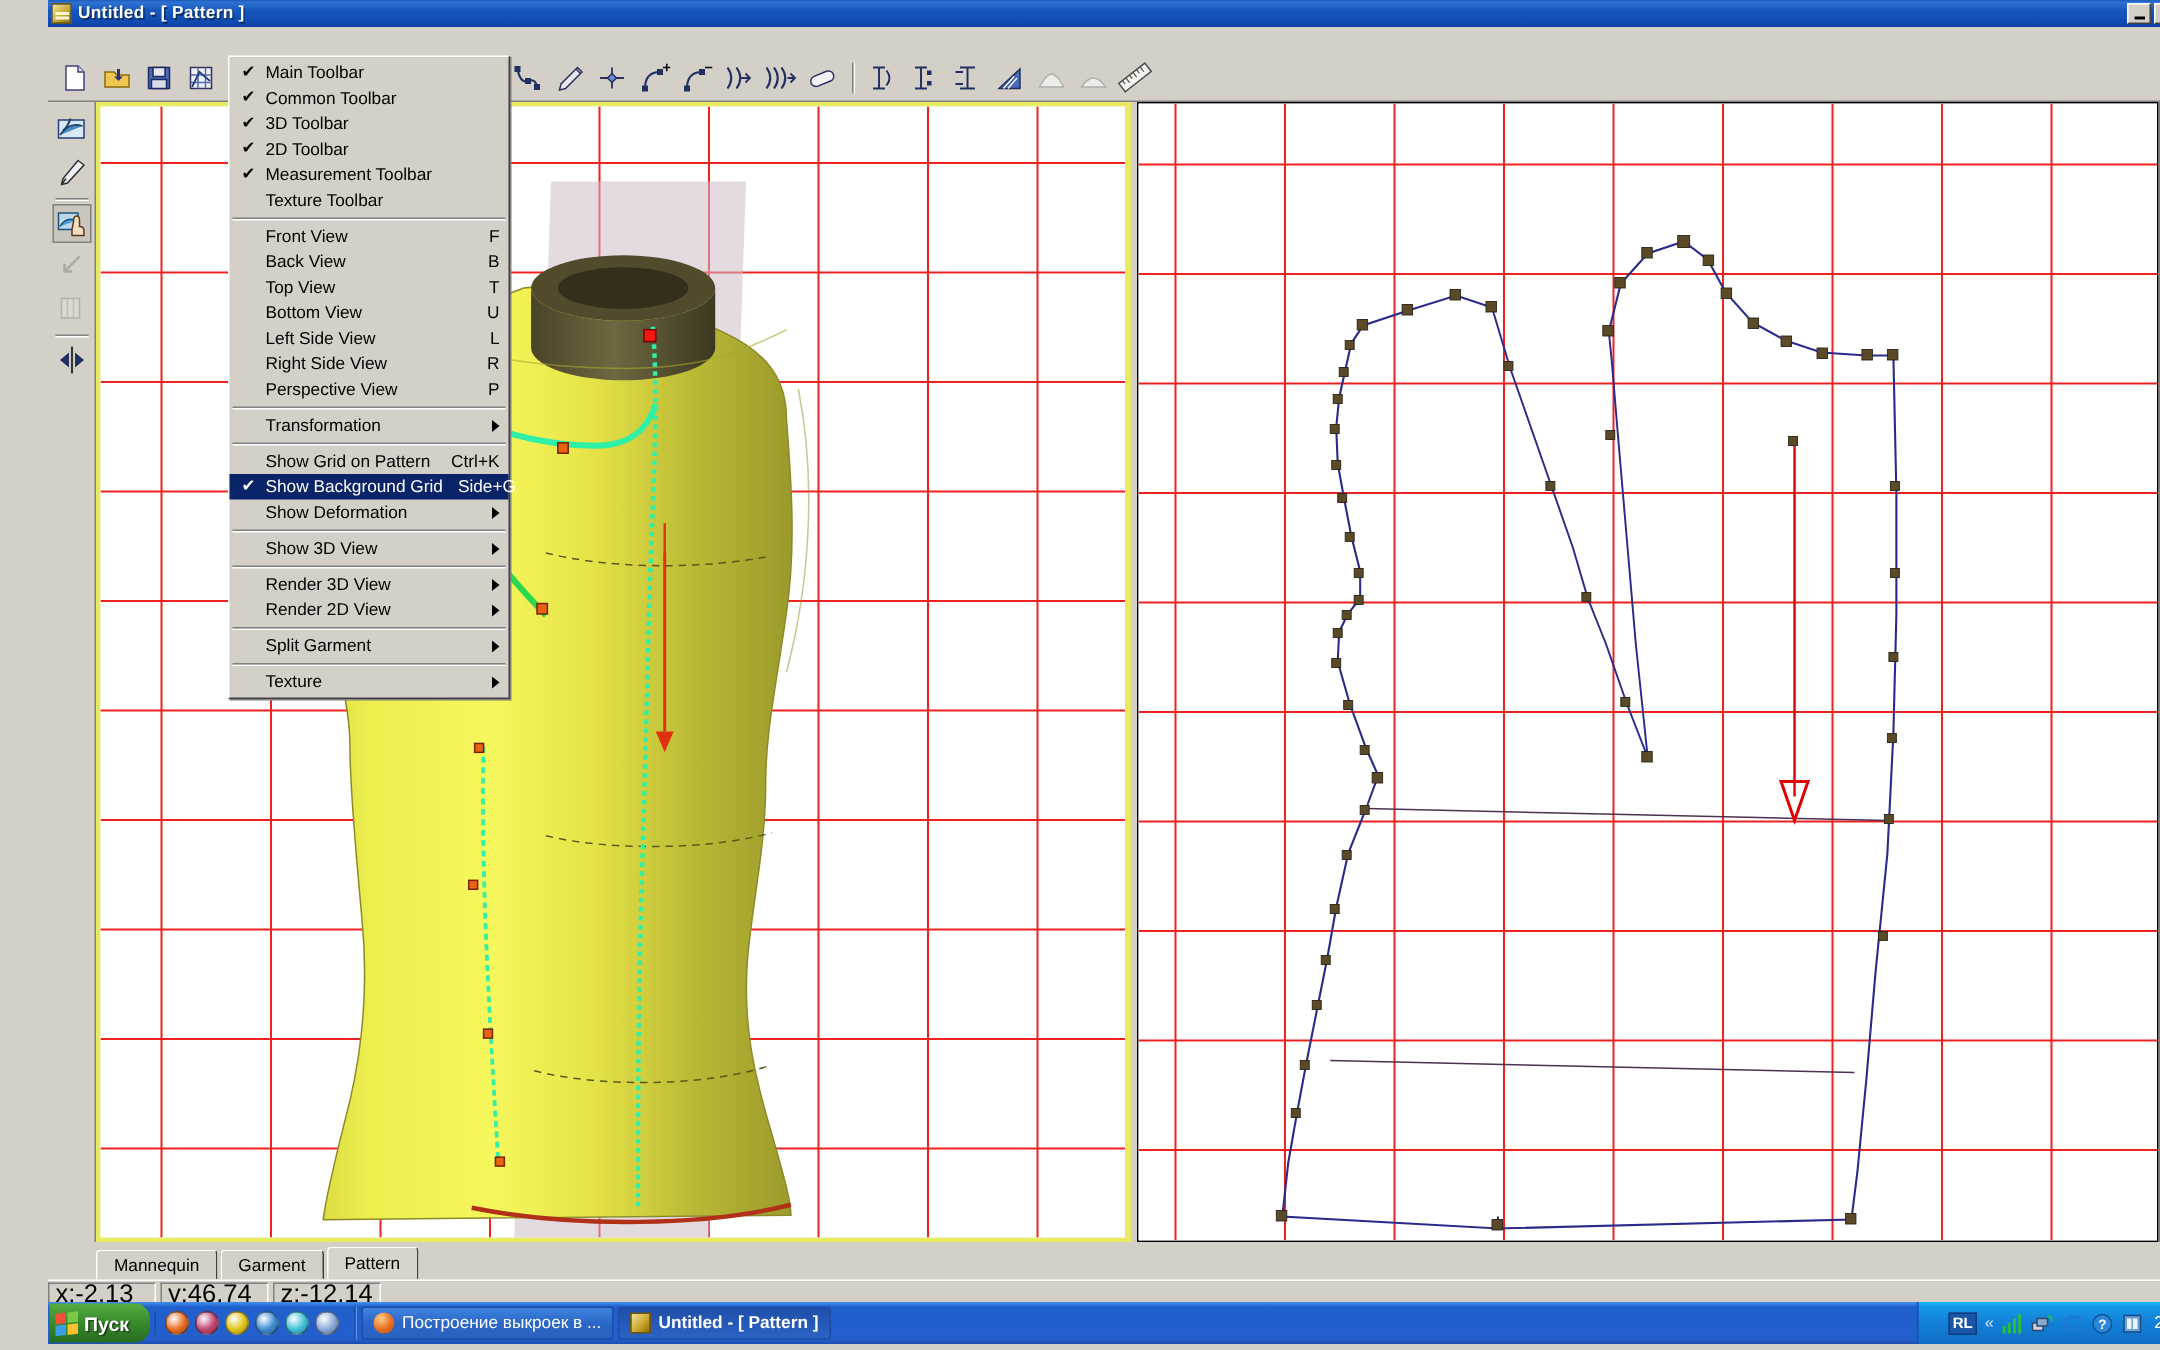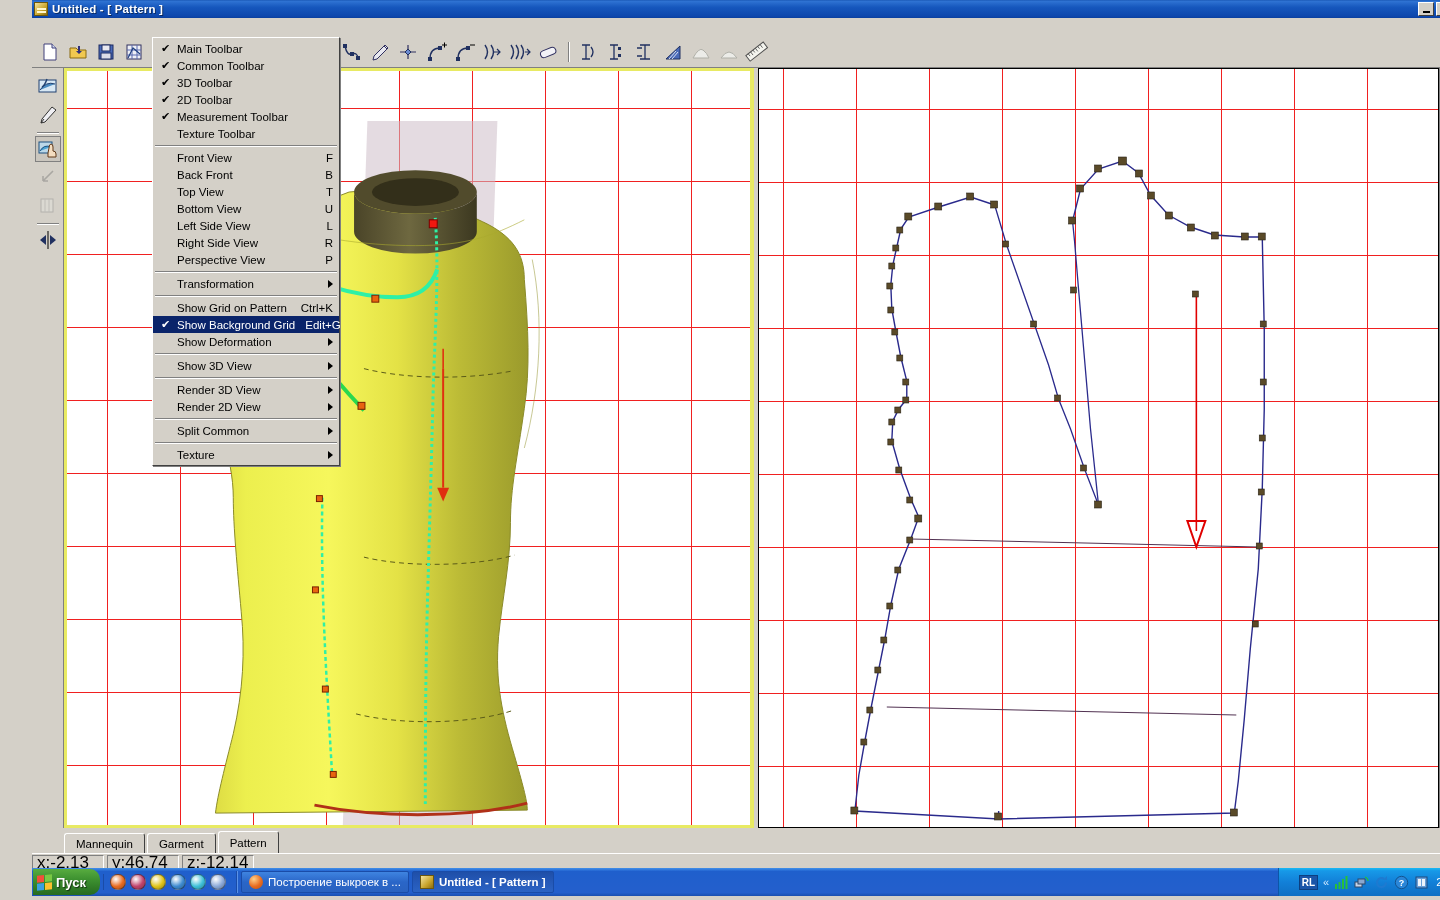--- a/index.html
+++ b/index.html
@@ -844,21 +844,21 @@
       </div>
       <div class="dd-item">
         <span class="label">Texture Toolbar</span>
       </div>
       <div class="dd-sep"></div>
       <div class="dd-item">
         <span class="label">Front View</span>
         <span class="accel">F</span>
       </div>
       <div class="dd-item">
-        <span class="label">Back Front</span>
+        <span class="label">Back View</span>
         <span class="accel">B</span>
       </div>
       <div class="dd-item">
         <span class="label">Top View</span>
         <span class="accel">T</span>
       </div>
       <div class="dd-item">
         <span class="label">Bottom View</span>
         <span class="accel">U</span>
       </div>
@@ -880,21 +880,21 @@
         <span class="arrow"></span>
       </div>
       <div class="dd-sep"></div>
       <div class="dd-item">
         <span class="label">Show Grid on Pattern</span>
         <span class="accel">Ctrl+K</span>
       </div>
       <div class="dd-item selected">
         <span class="check">✔</span>
         <span class="label">Show Background Grid</span>
-        <span class="accel">Edit+G</span>
+        <span class="accel">Side+G</span>
       </div>
       <div class="dd-item">
         <span class="label">Show Deformation</span>
         <span class="arrow"></span>
       </div>
       <div class="dd-sep"></div>
       <div class="dd-item">
         <span class="label">Show 3D View</span>
         <span class="arrow"></span>
       </div>
@@ -902,21 +902,21 @@
       <div class="dd-item">
         <span class="label">Render 3D View</span>
         <span class="arrow"></span>
       </div>
       <div class="dd-item">
         <span class="label">Render 2D View</span>
         <span class="arrow"></span>
       </div>
       <div class="dd-sep"></div>
       <div class="dd-item">
-        <span class="label">Split Common</span>
+        <span class="label">Split Garment</span>
         <span class="arrow"></span>
       </div>
       <div class="dd-sep"></div>
       <div class="dd-item">
         <span class="label">Texture</span>
         <span class="arrow"></span>
       </div>
     </div>
 
 </div>

